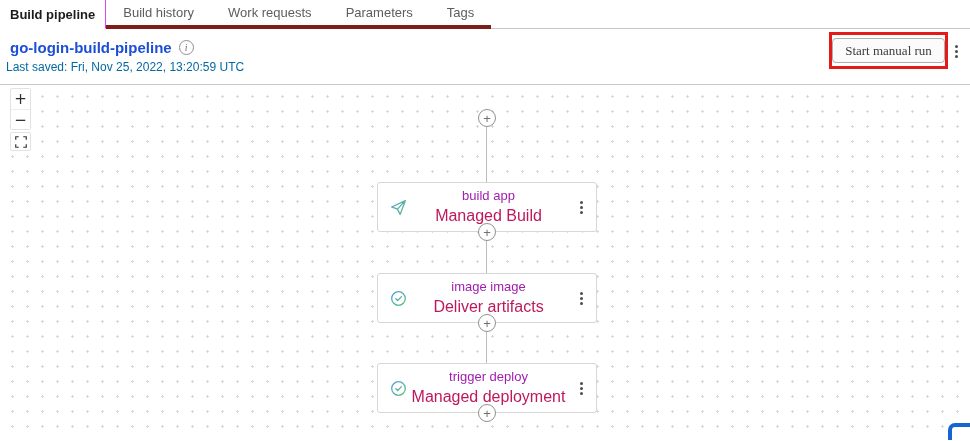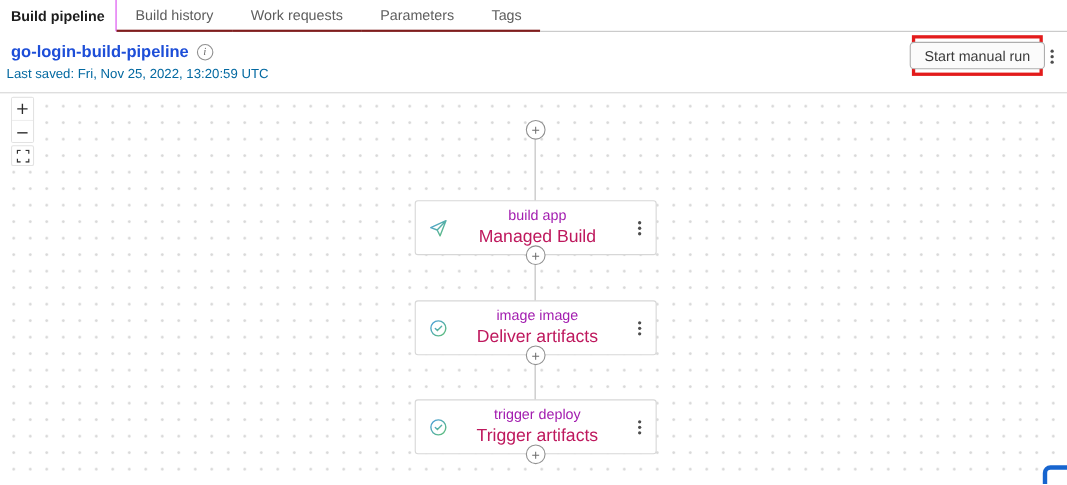--- a/index.html
+++ b/index.html
@@ -7,21 +7,21 @@
   body {
     font-family:"Liberation Sans","DejaVu Sans",sans-serif;
     background:#fff; color:#1c1c1c; overflow:hidden; position:relative;
   }
 
   
   .tabbar { display:flex; height:29px; align-items:stretch; }
   .tab {
     display:flex; align-items:center; padding:0 17px;
     font-size:13px; color:#5d5d5d; cursor:pointer;
-    border-bottom:2px solid #7f1d1d; white-space:nowrap;
+    border-bottom:4px solid #7f1d1d; white-space:nowrap;
   }
   .tab.active {
     padding:0 10px; font-weight:bold; color:#1c1c1c;
     border-bottom:1px solid transparent; border-right:1px solid #d946ef;
   }
   .tab-filler { flex:1; border-bottom:1px solid #c6c6c6; }
 
   
   .header { position:relative; height:56px; border-bottom:1px solid #c9c9c9; }
   .title-row { display:flex; align-items:center; gap:7px; padding:10px 0 0 10px; }
@@ -34,21 +34,21 @@
   .last-saved { padding:4px 0 0 6px; font-size:12px; color:#0369a1; }
 
   .annotation-box {
     position:absolute; left:829px; top:3px; width:119px; height:37px;
     border:3px solid #e31b1b; display:flex; align-items:center; justify-content:center;
   }
   .start-btn {
     background:#fbfbfb; border:1px solid #aeaeae; border-radius:4px;
     font-size:13px; color:#3c3c3c; padding:4px 12px; height:25px;
     display:flex; align-items:center; cursor:pointer; white-space:nowrap;
-    font-family:Liberation Sans, sans-serif;
+    font-family:Liberation Serif, serif;
   }
   .kebab { position:absolute; display:flex; flex-direction:column; gap:2px;
     align-items:center; justify-content:center; cursor:pointer; }
   .kebab .dot { width:3px; height:3px; border-radius:50%; background:#4d4d4d; }
   .header .kebab { left:950px; top:14px; width:12px; height:16px; }
 
   
   .canvas {
     position:relative; height:355px; background:#fff;
     background-image:radial-gradient(circle,#d8d8d8 1px,transparent 1.4px);
@@ -198,21 +198,21 @@
           <linearGradient id="g3" x1="0" y1="0" x2="1" y2="1">
         <stop offset="0" stop-color="#4d9fdd"></stop>
             <stop offset="1" stop-color="#5fbf77"></stop>
       </linearGradient>
         </defs>
       <circle cx="8" cy="8" r="6.4" fill="none" stroke="url(#g3)" stroke-width="1.2"></circle>
       <path d="M5.4 8.1 L7.2 9.9 L10.8 6.2" fill="none" stroke="url(#g3)" stroke-width="1.2" stroke-linecap="round"></path>
     </svg>
     <div class="stage-text">
       <div class="stage-name">trigger deploy</div>
-      <div class="stage-type">Trigger artifacts</div>
+      <div class="stage-type">Managed deployment</div>
     </div>
     <div class="kebab">
       <span class="dot"></span>
       <span class="dot"></span>
       <span class="dot"></span>
     </div>
   </div>
   <div class="plus-circle" style="top:319px">+</div>
 
   <div class="cursor-badge">

